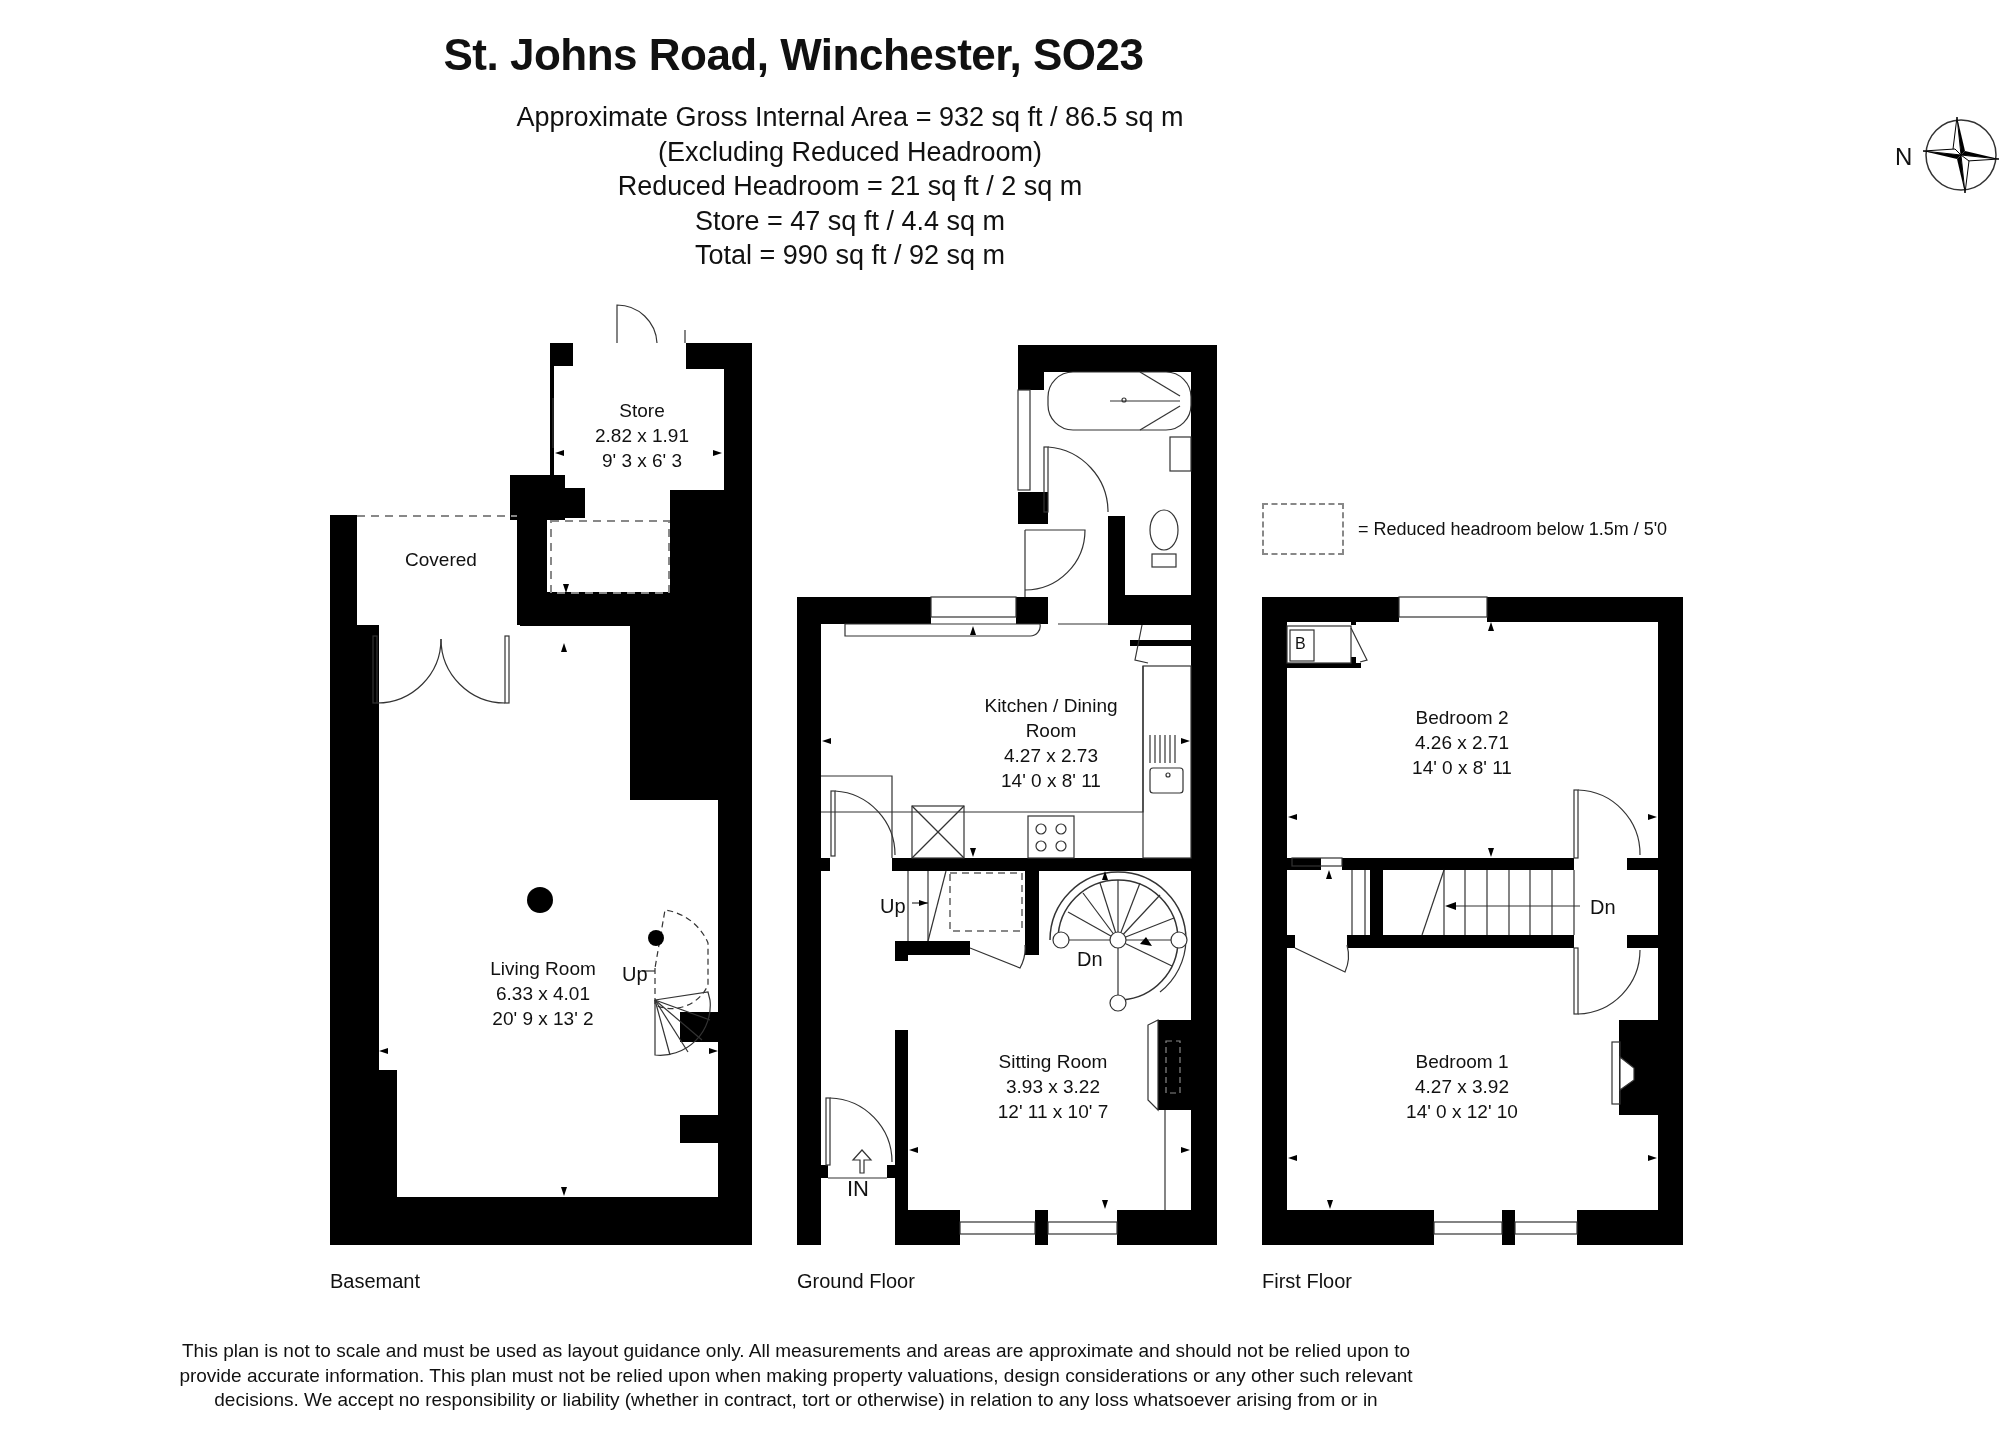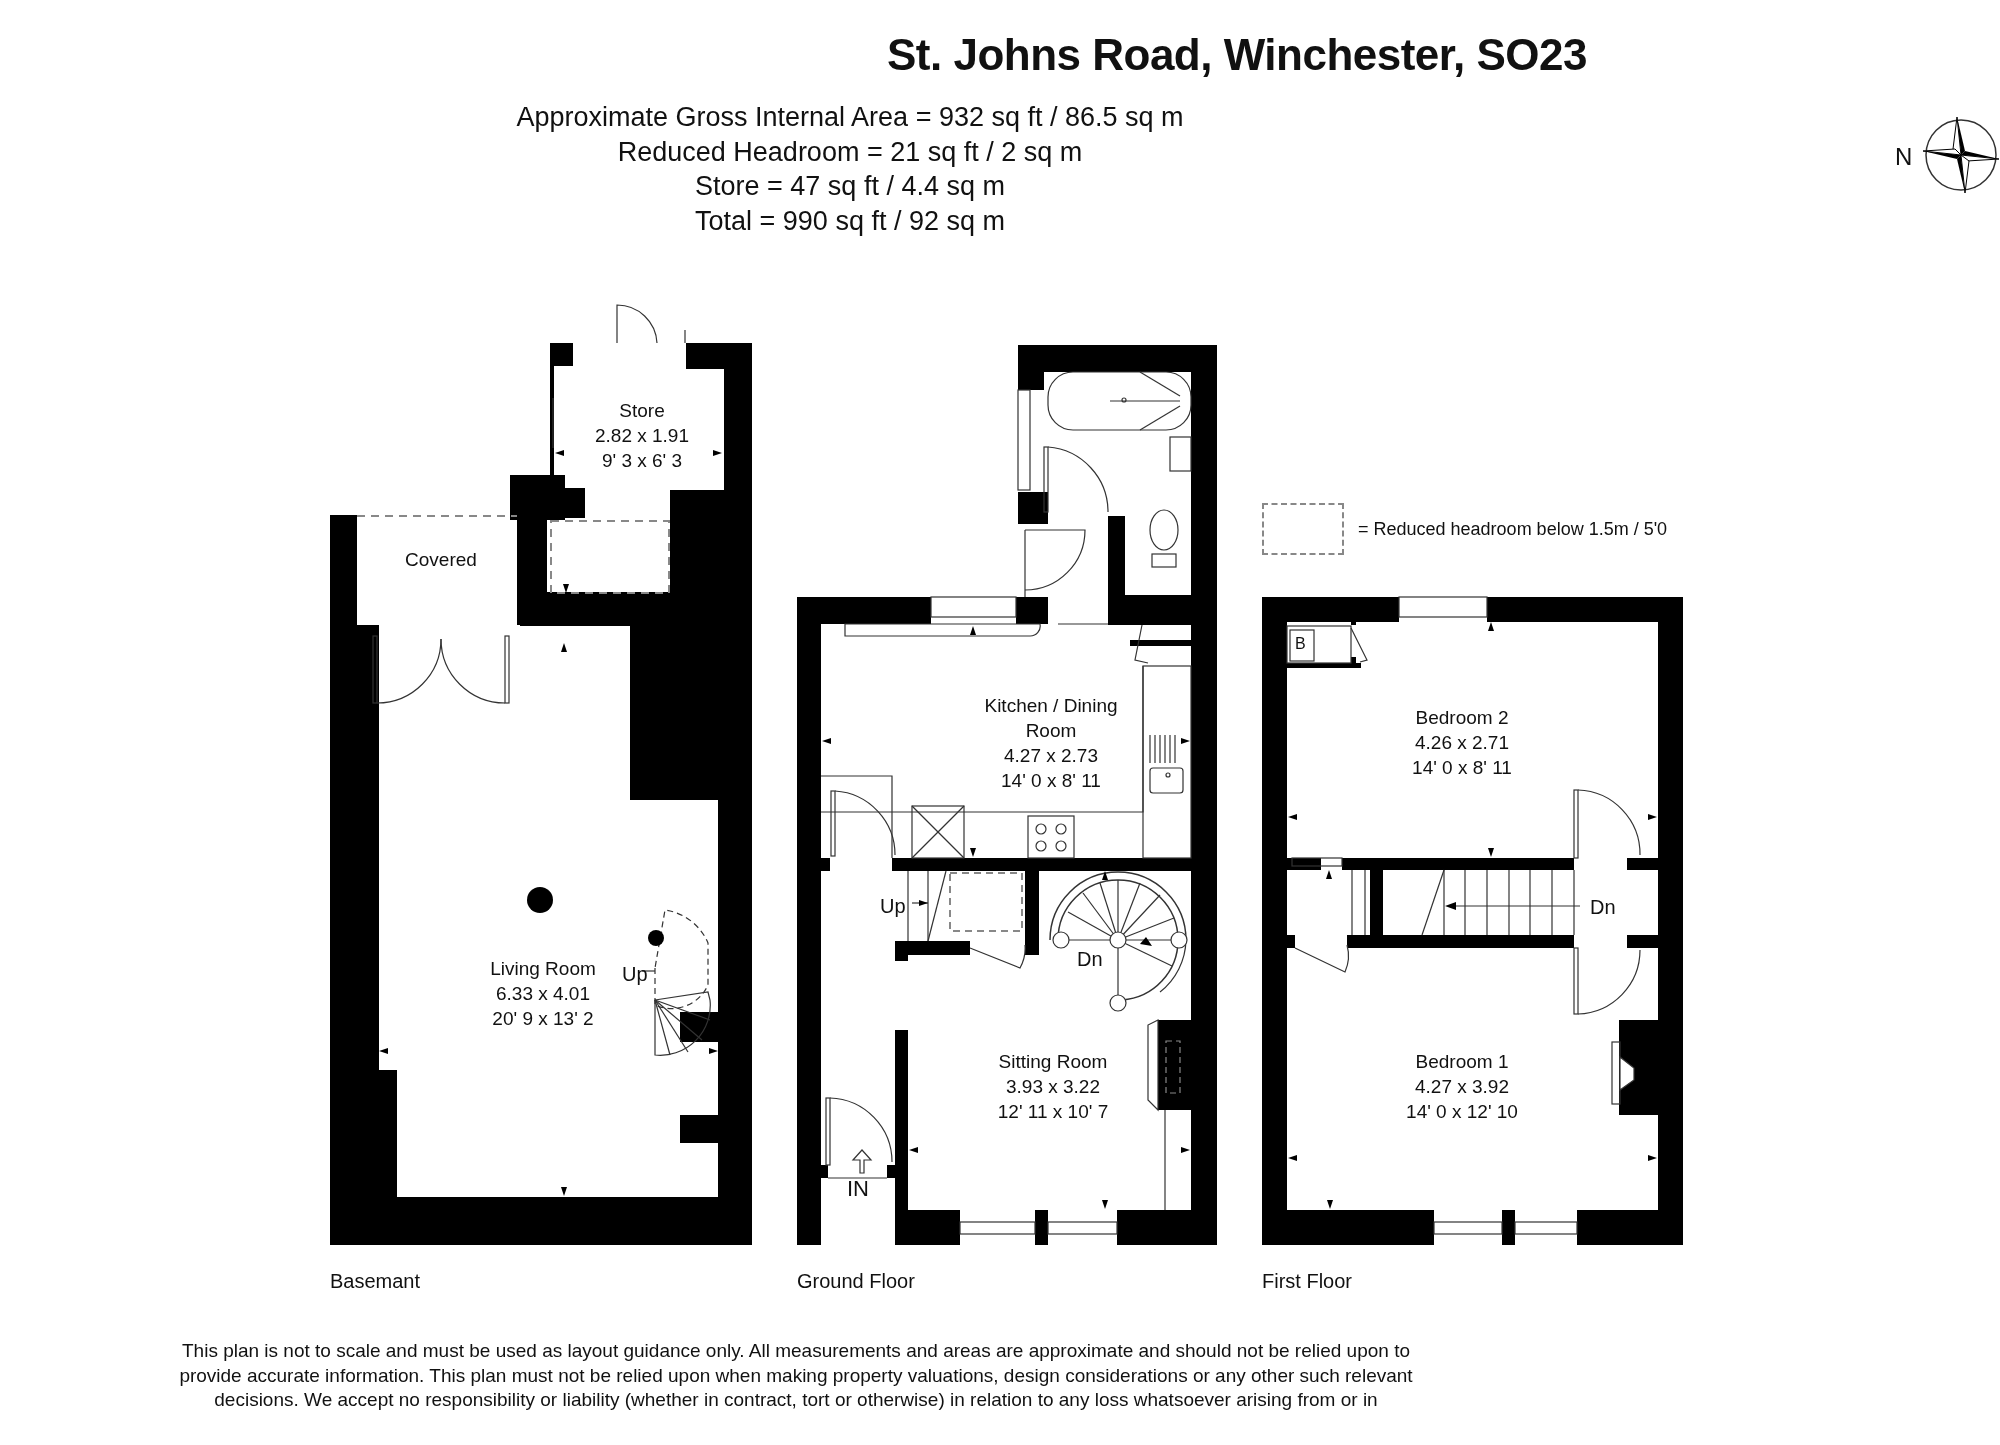--- a/index.html
+++ b/index.html
@@ -1,39 +1,40 @@
 <!DOCTYPE html>
 <html><head>
 <meta charset="utf-8">
 <style>
   html, body { margin: 0; padding: 0; background: #ffffff; }
   body { width: 2000px; height: 1445px; position: relative; overflow: hidden;
          font-family: "Liberation Sans", "DejaVu Sans", sans-serif; color: #111111; }
   .abs { position: absolute; }
-  .title { left: 0; width: 1587px; top: 30px; text-align: right; font-weight: bold; font-size: 44px; letter-spacing: -0.5px; }
+  .title { left: 0; width: 1587px; top: 30px; text-align: center; font-weight: bold; font-size: 44px; letter-spacing: -0.5px; }
   .summary { left: 0; width: 1700px; top: 100px; text-align: center; font-size: 27px; line-height: 34.5px; }
   .summary div { white-space: nowrap; }
   .compass { left: 1895px; top: 110px; width: 110px; height: 90px; }
   .compass-n { position: absolute; left: 0; top: 33px; font-size: 24px; }
   .legend { left: 1262px; top: 503px; height: 56px; }
   .legend-box { position: absolute; left: 0; top: 0; width: 82px; height: 52px; border: 2px dashed #888; box-sizing: border-box; }
   .legend-text { position: absolute; left: 96px; top: 16px; font-size: 18px; white-space: nowrap; }
   .plan { left: 0; top: 0; width: 2000px; height: 1445px; }
   .room-label { position: absolute; text-align: center; font-size: 19px; line-height: 25px; white-space: nowrap; transform: translateX(-50%); }
   .small-label { position: absolute; font-size: 20px; white-space: nowrap; }
   .floor-label { position: absolute; font-size: 20px; white-space: nowrap; top: 1270px; }
   .disclaimer { left: 0; width: 1592px; top: 1339px; text-align: center; font-size: 19px; line-height: 24.5px; }
   .disclaimer div { white-space: nowrap; }
 </style>
 </head>
 <body>
 
 <div class="abs title">St. Johns Road, Winchester, SO23</div>
 <div class="abs summary">
   <div>Approximate Gross Internal Area = 932 sq ft / 86.5 sq m</div>
+  <div>(Excluding Reduced Headroom)</div>
   <div>Reduced Headroom = 21 sq ft / 2 sq m</div>
   <div>Store = 47 sq ft / 4.4 sq m</div>
   <div>Total = 990 sq ft / 92 sq m</div>
 </div>
 
 <div class="abs compass">
   <span class="compass-n">N</span>
   <svg width="80" height="80" viewBox="0 0 80 80" style="position:absolute;left:26px;top:5px;">
     <circle cx="40" cy="40" r="35" fill="none" stroke="#333" stroke-width="1.5"></circle>
     <polygon points="36,2 44,36 40,40" fill="#000"></polygon>

